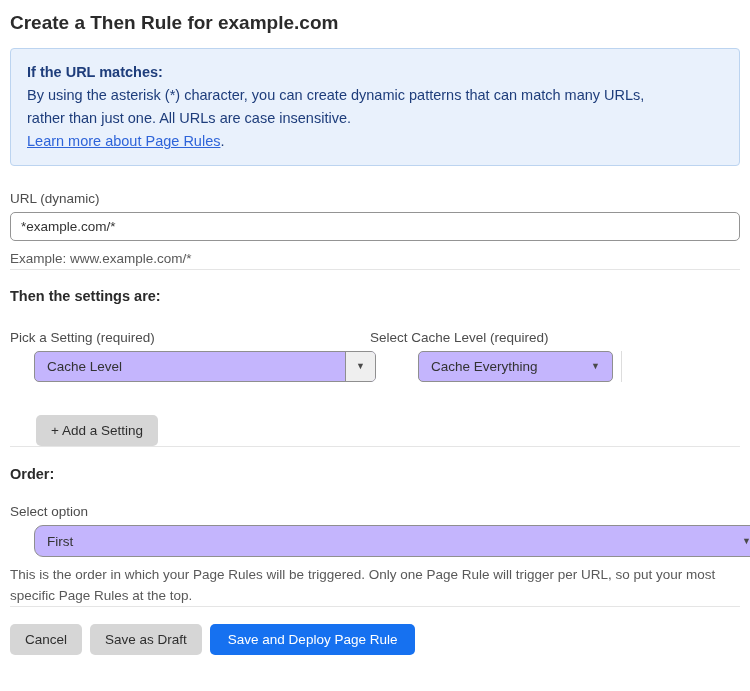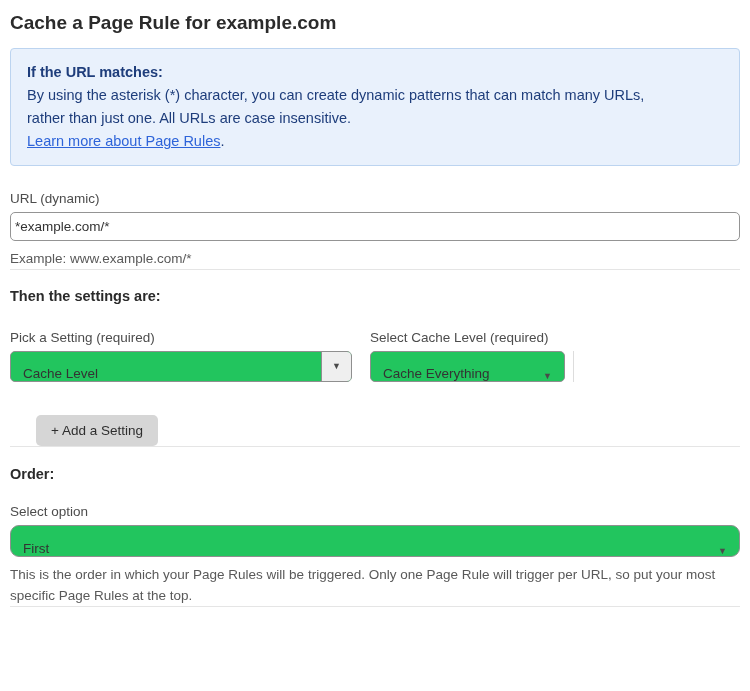--- a/index.html
+++ b/index.html
@@ -32,37 +32,37 @@
     padding:12px 16px;
     font-size:14.5px;line-height:23px;color:var(--info-text);
   }
   .info-box .info-heading{font-weight:bold;}
   .info-box .info-body{max-width:640px;}
   .info-box a.learn-link{color:var(--link);text-decoration:underline;cursor:pointer;}
   .field-label{margin-top:25px;font-size:13.5px;color:var(--text-label);}
   input.text-input{
     margin-top:6px;width:100%;height:29px;
     border:1px solid #949494;border-radius:5px;
-    padding:0 4px;font-size:13.5px;color:#333;
+    padding:0 10px;font-size:13.5px;color:#333;
     font-family:"Liberation Sans",sans-serif;background:#fff;outline:none;
   }
   .helper{margin-top:7px;font-size:13.5px;color:var(--text-helper);line-height:21px;}
   hr.rule{border:none;border-top:1px solid var(--divider);margin:0;}
   .hr-1{margin-top:17px;}
   .section-heading{font-size:14.5px;font-weight:bold;color:#2b2b2b;}
   .settings-heading{margin-top:18px;}
   .settings-labels{display:flex;margin-top:26px;}
   .settings-labels .col1{width:342px;margin-right:18px;}
   .settings-labels .col2{width:195px;}
   .settings-row{display:flex;align-items:center;margin-top:6px;}
   .select{
-    position:relative;height:31px;background:#22c55e;
+    position:relative;height:31px;background:#c4b5fd;
     border:1px solid var(--ctl-border);border-radius:5px;
     font-size:13.5px;color:#333;cursor:pointer;
-    display:flex;align-items:flex-end;
+    display:flex;align-items:center;margin-left:24px;
   }
   .select .sel-text{padding-left:12px;white-space:nowrap;}
   .arrow{font-size:9px;color:#4a4a4a;line-height:1;}
   .select-setting{width:342px;margin-right:18px;}
   .select-setting .arrow-box{
     position:absolute;top:0;right:0;bottom:0;width:30px;
     background:#efefef;border-left:1px solid var(--ctl-border);
     border-radius:0 4px 4px 0;
     display:flex;align-items:center;justify-content:center;
   }
@@ -81,21 +81,21 @@
   .hr-3{margin-top:17px;}
   .footer-buttons{display:flex;margin-top:17px;}
   .footer-buttons button{margin-right:8px;}
   .btn-primary{background:var(--accent-blue);color:#ffffff;padding:0 18px;}
 </style>
 </head>
 <body>
 
 <div class="page">
 
-  <h1 class="title">Cache a Page Rule for example.com</h1>
+  <h1 class="title">Create a Then Rule for example.com</h1>
 
   <div class="info-box">
     <div class="info-heading">If the URL matches:</div>
     <div class="info-body">By using the asterisk (*) character, you can create dynamic patterns that can match many URLs, rather than just one. All URLs are case insensitive.</div>
     <div><a class="learn-link">Learn more about Page Rules</a><span>.</span></div>
   </div>
 
   <div class="field-label">URL (dynamic)</div>
   <input class="text-input" type="text" value="*example.com/*" style="">
   <div class="helper">Example: www.example.com/*</div>
@@ -133,14 +133,19 @@
 
   <div class="field-label order-label">Select option</div>
   <div class="select select-order">
     <span class="sel-text">First</span>
     <span class="arrow">▼</span>
   </div>
   <div class="helper">This is the order in which your Page Rules will be triggered. Only one Page Rule will trigger per URL, so put your most specific Page Rules at the top.</div>
 
   <hr class="rule hr-3">
 
+  <div class="footer-buttons">
+    <button>Cancel</button>
+    <button>Save as Draft</button>
+    <button class="btn-primary">Save and Deploy Page Rule</button>
+  </div>
 
 </div>
 
 </body></html>

